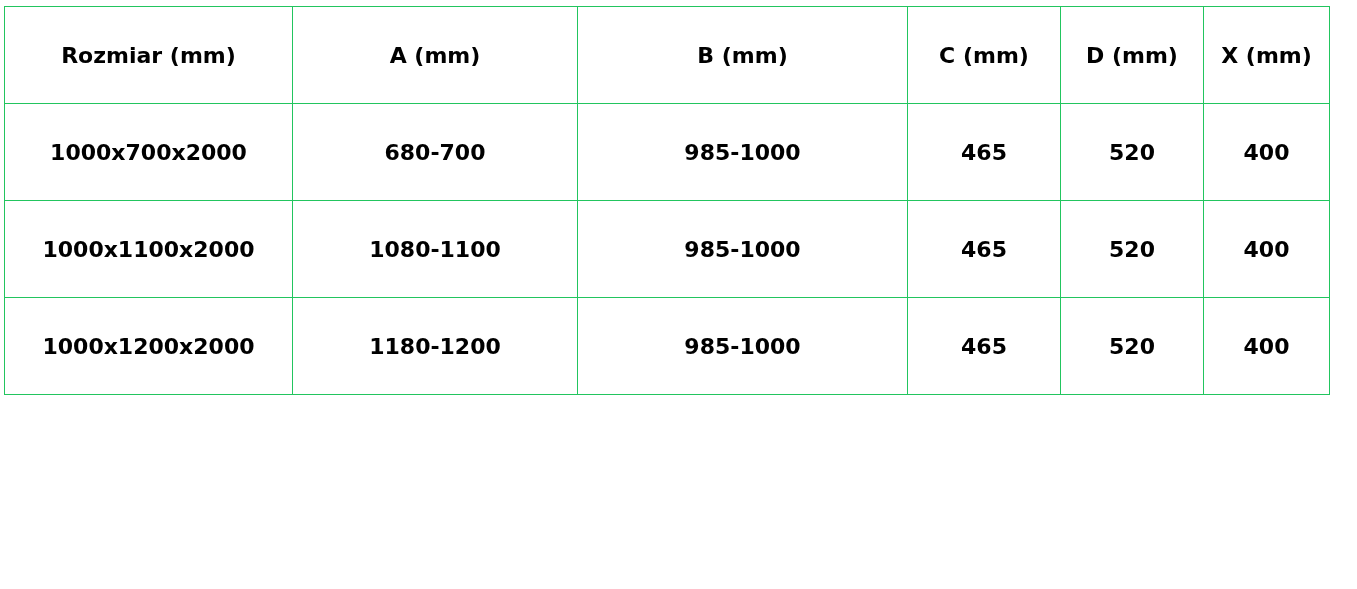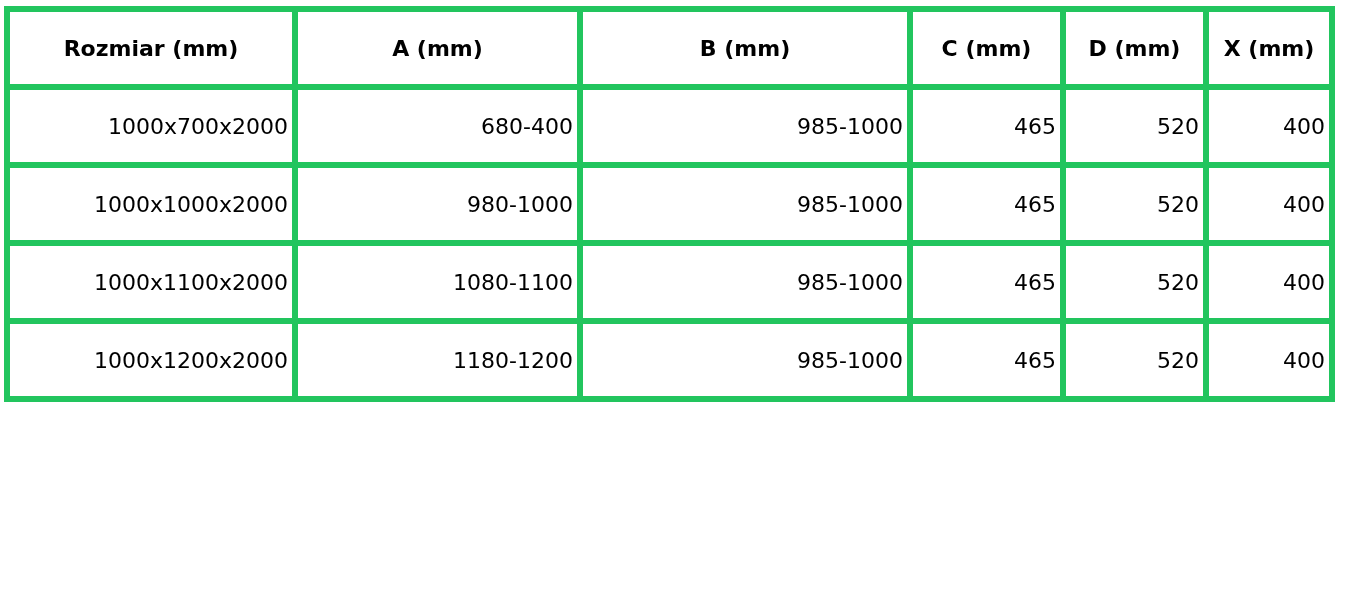--- a/index.html
+++ b/index.html
@@ -21,35 +21,34 @@
   }
   table.size-table {
     border-collapse: collapse;
     width: 1325px;
     margin-left: 4px;
     margin-top: 6px;
     table-layout: fixed;
   }
   table.size-table th,
   table.size-table td {
-    border: 6px solid #22c55e;
+    border: 1px solid #22c55e;
     text-align: center;
     vertical-align: middle;
     font-size: 22px;
     height: 64px;
-    padding: 4px 4px;
+    padding: 16px 4px;
     white-space: nowrap;
   }
   table.size-table th {
     font-weight: bold;
     font-size: 22px;
   }
   table.size-table td {
-    font-weight: normal;
-    text-align: right;
+    font-weight: bold;
   }
   
   col.c0 { width: 288px; }
   col.c1 { width: 285px; }
   col.c2 { width: 330px; }
   col.c3 { width: 153px; }
   col.c4 { width: 143px; }
   col.c5 { width: 126px; }
 </style>
 </head>
@@ -71,29 +70,21 @@
         <th>A (mm)</th>
         <th>B (mm)</th>
         <th>C (mm)</th>
         <th>D (mm)</th>
         <th>X (mm)</th>
       </tr>
     </thead>
     <tbody>
       <tr>
         <td>1000x700x2000</td>
-        <td>680-400</td>
-        <td>985-1000</td>
-        <td>465</td>
-        <td>520</td>
-        <td>400</td>
-      </tr>
-      <tr>
-        <td>1000x1000x2000</td>
-        <td>980-1000</td>
+        <td>680-700</td>
         <td>985-1000</td>
         <td>465</td>
         <td>520</td>
         <td>400</td>
       </tr>
       <tr>
         <td>1000x1100x2000</td>
         <td>1080-1100</td>
         <td>985-1000</td>
         <td>465</td>

